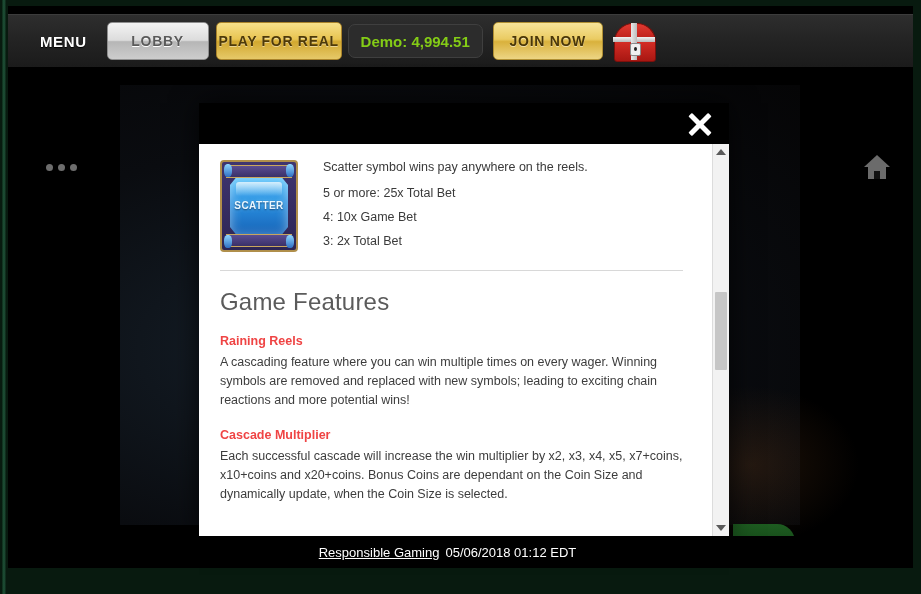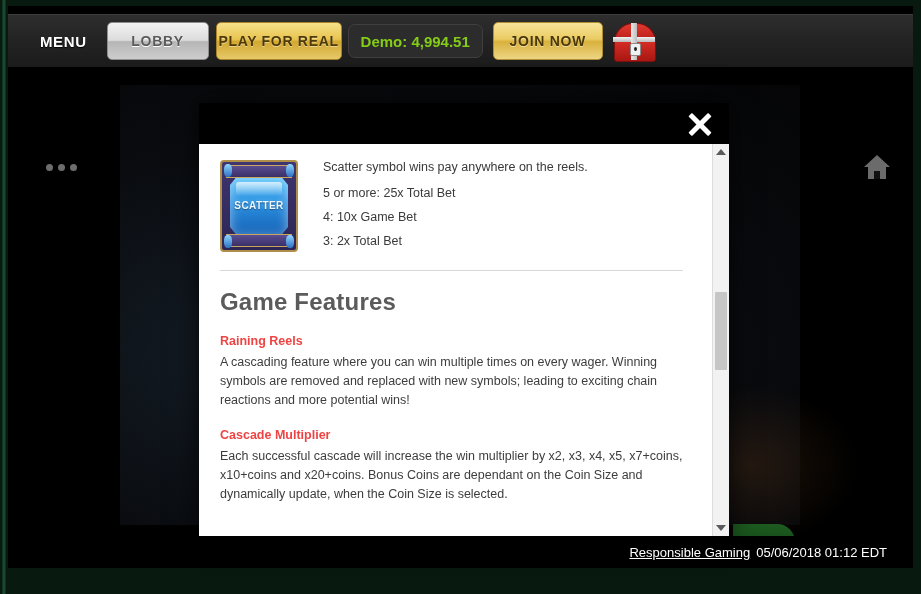--- a/index.html
+++ b/index.html
@@ -377,21 +377,21 @@
 
   hr#modal-divider {
     border: 0;
     border-top: 1px solid #d8d8d8;
     margin: 14px 21px 0 21px;
   }
 
   #game-features-heading {
     margin: 17px 0 0 21px;
     font-size: 24px;
-    font-weight: bold;
+    font-weight: normal;
     color: #5b5b5b;
     letter-spacing: .2px;
   }
   .feature-block { margin: 18px 21px 0 21px; }
   .feature-title {
     font-size: 12.5px;
     font-weight: bold;
     color: #ef4444;
     margin: 0 0 5px 0;
   }
@@ -444,21 +444,21 @@
 
   
   #footer {
     position: absolute;
     left: 8px; top: 536px;
     width: 905px;
     height: 32px;
     background: #000000;
     display: flex;
     align-items: center;
-    justify-content: flex-end;
+    justify-content: center;
     padding-right: 26px;
     box-sizing: border-box;
   }
   #responsible-gaming-link {
     color: #ffffff;
     font-size: 13px;
     text-decoration: underline;
     cursor: pointer;
     margin-right: 6px;
   }

